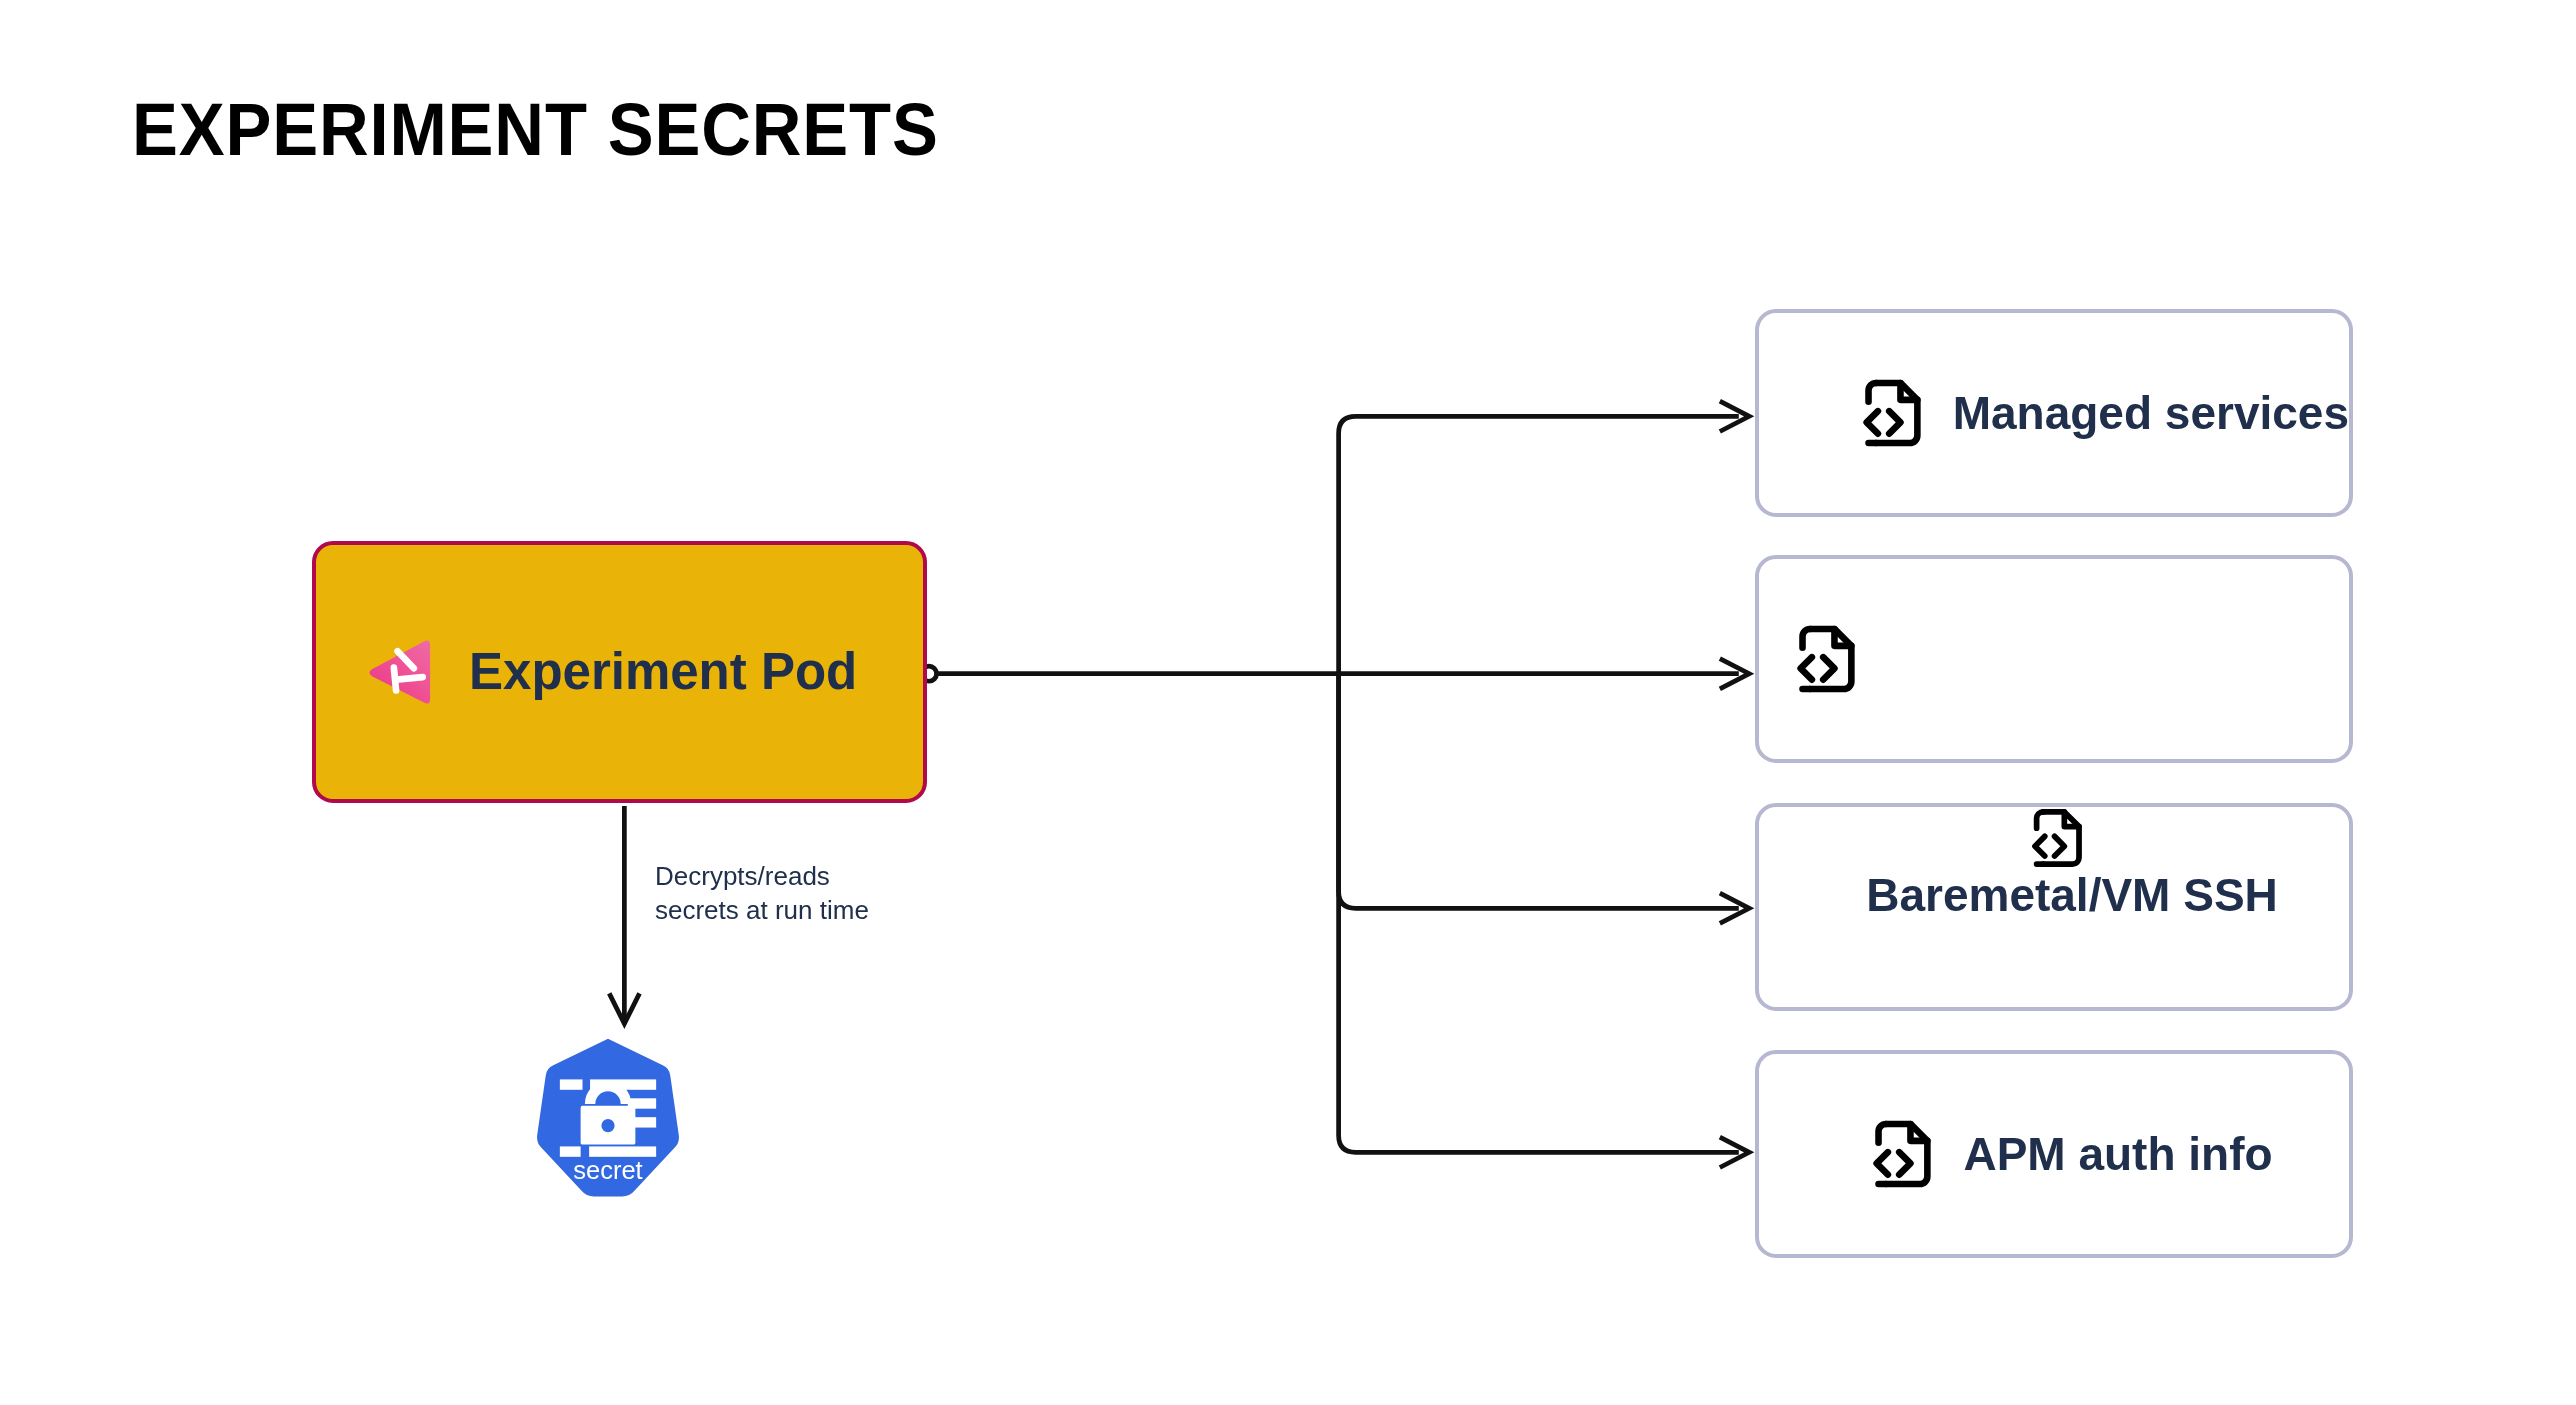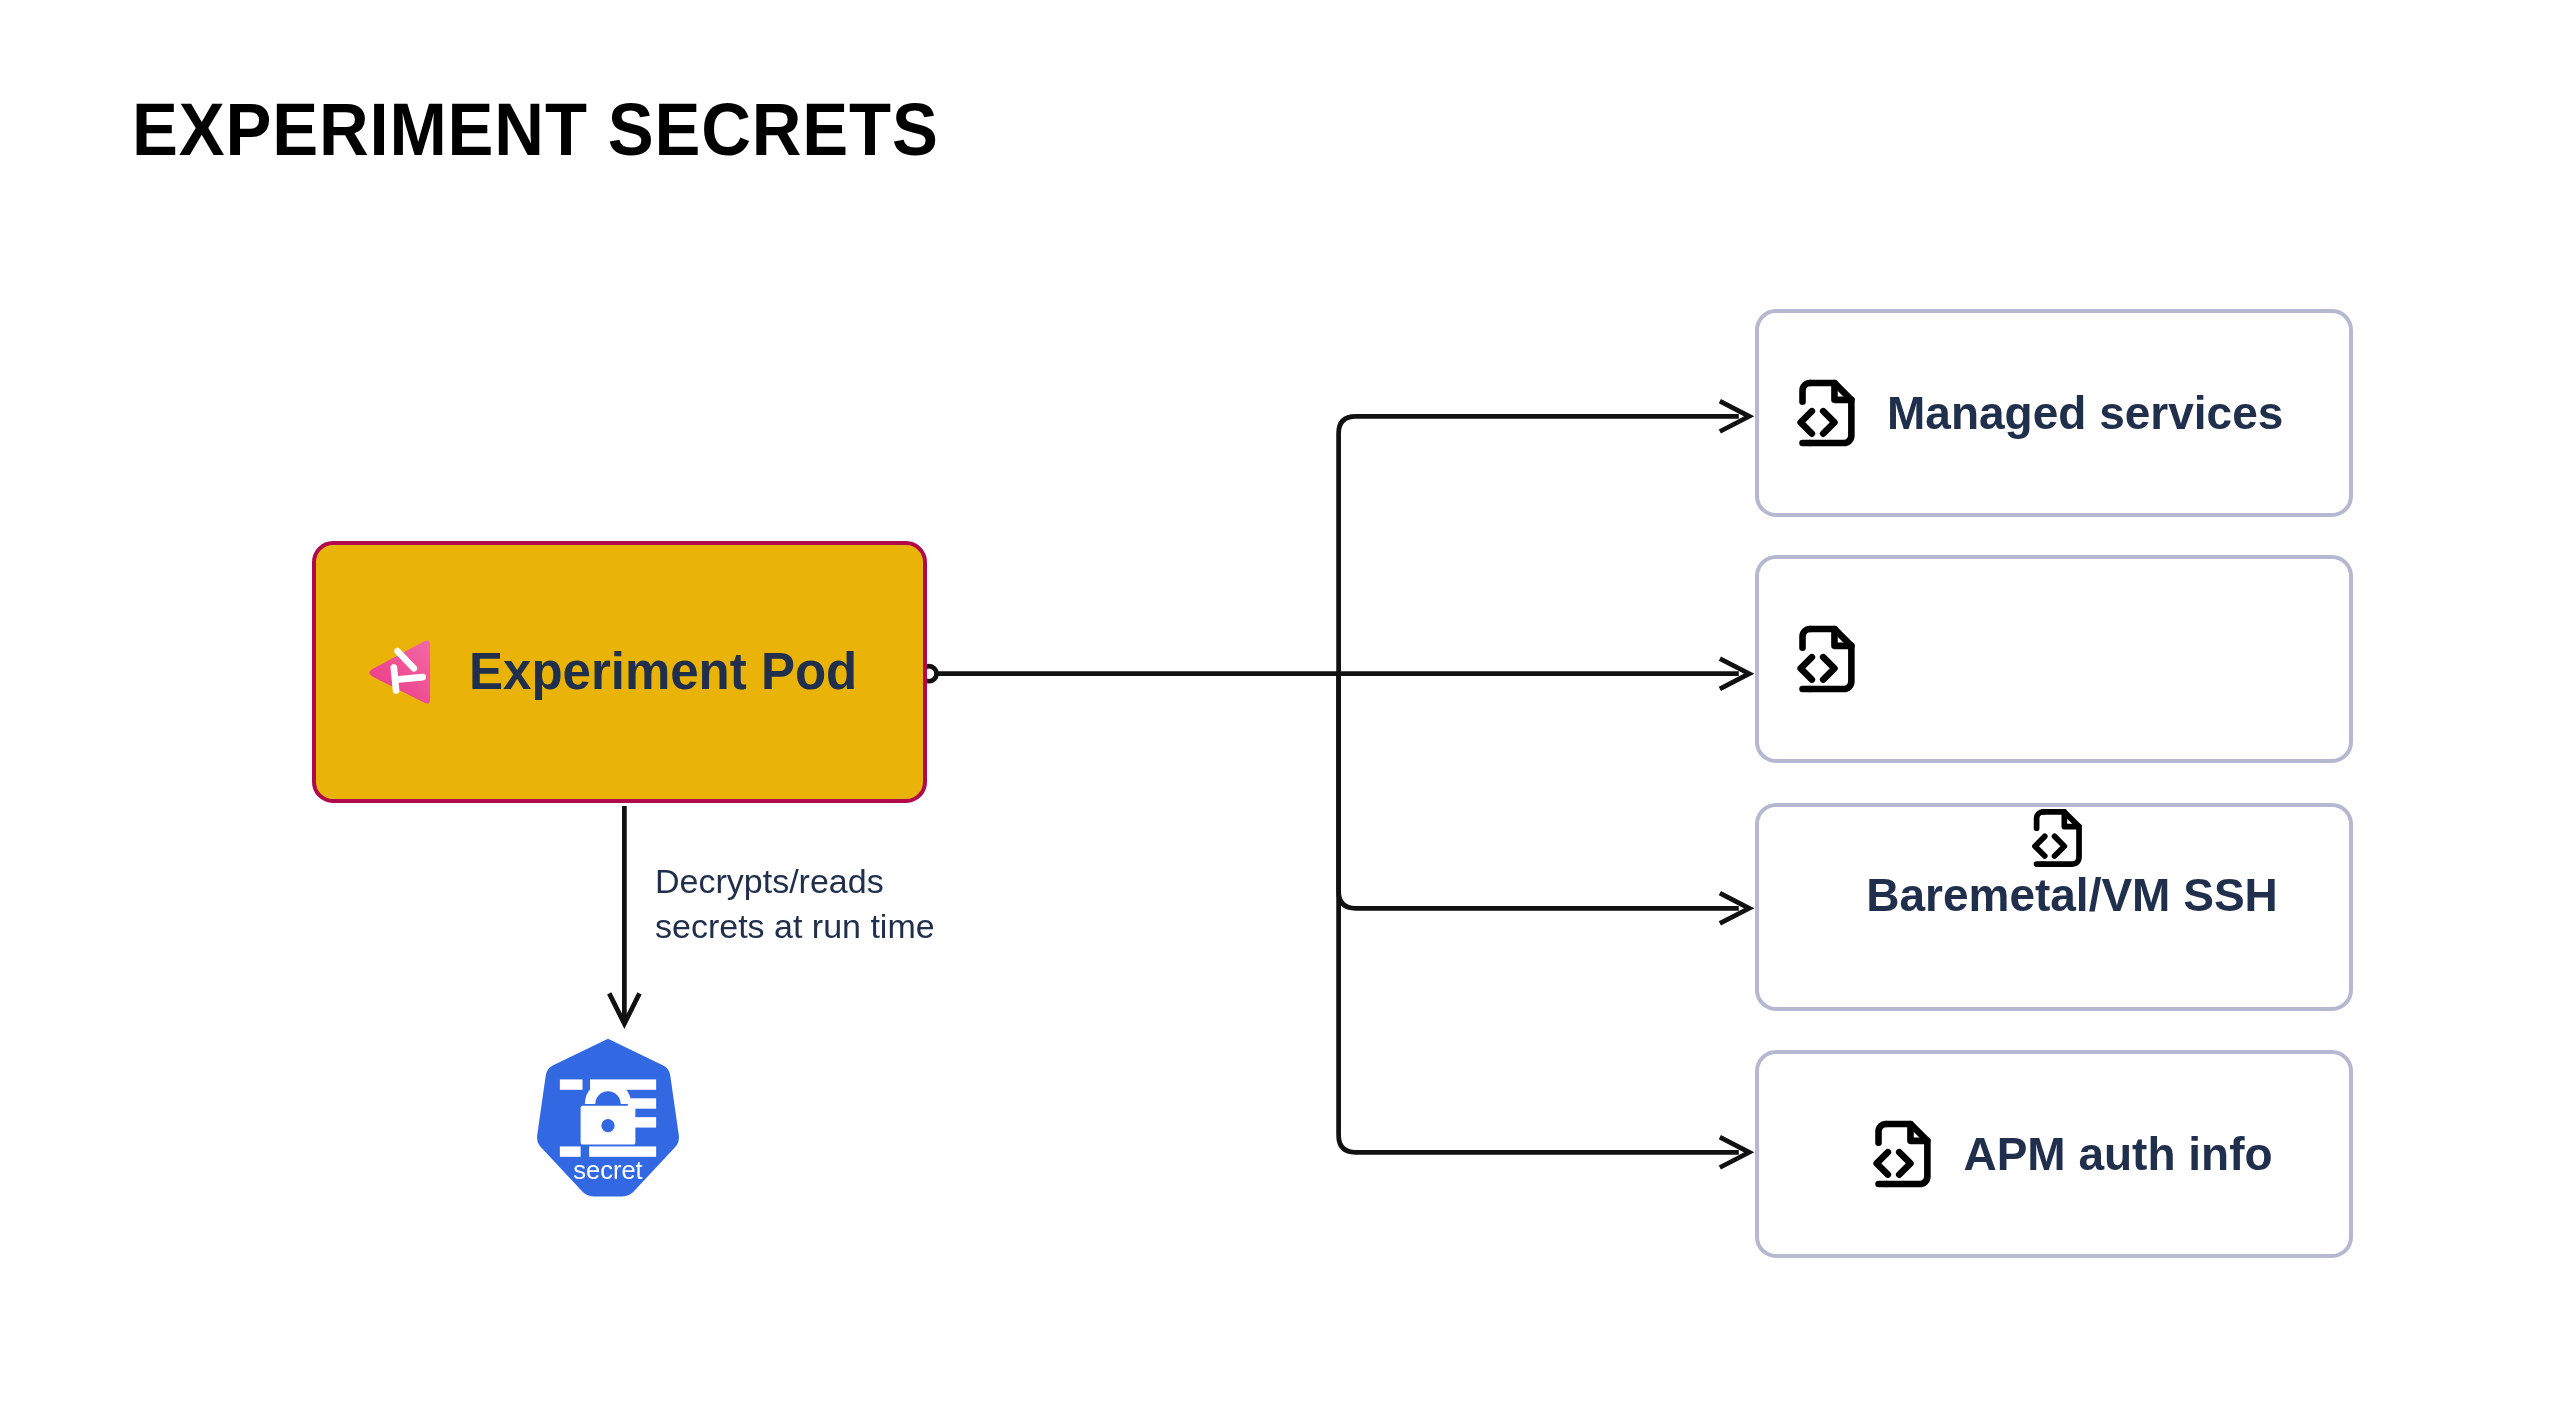--- a/index.html
+++ b/index.html
@@ -112,21 +112,21 @@
     height: 168px;
   }
 
   #secret-hept { width: 142px; height: 168px; display: block; }
 
   
   #edge-label {
     position: absolute;
     left: 655px;
     top: 859px;
-    font-size: 34px;
+    font-size: 26px;
     font-weight: 400;
     color: #20304c;
     line-height: 1.32;
     white-space: pre-line;
   }
 </style>
 </head>
 <body>
 
 <div id="canvas">
@@ -207,21 +207,21 @@
 
       <path d="M 56 72 a 19 19 0 0 1 38 0" fill="none" stroke="#ffffff" stroke-width="11"></path>
 
       <rect x="46" y="74" width="58" height="41" rx="2" fill="#ffffff"></rect>
       <circle cx="75" cy="95" r="7" fill="#3269e2"></circle>
 
       <text x="75" y="152" fill="#ffffff" font-family="Liberation Sans, sans-serif" font-size="27" text-anchor="middle">secret</text>
     </svg>
   </div>
 
-  <div class="card" style="top:309px; height:208px;">
+  <div class="card" style="top:309px; height:208px;justify-content:flex-end;">
     <svg class="card-icon" viewBox="0 0 66 76" xmlns="http://www.w3.org/2000/svg">
       <path d="M 16 6 H 42 L 60 24 V 62 a 8 8 0 0 1 -8 8 H 16" fill="none" stroke="#000000" stroke-width="7" stroke-linecap="round" stroke-linejoin="round"></path>
       <path d="M 16 6 a 8 8 0 0 0 -8 8 V 26" fill="none" stroke="#000000" stroke-width="7" stroke-linecap="round" stroke-linejoin="round"></path>
       <path d="M 8 70 H 16" fill="none" stroke="#000000" stroke-width="7" stroke-linecap="round"></path>
       <path d="M 42 6 V 24 H 60" fill="none" stroke="#000000" stroke-width="7" stroke-linecap="round" stroke-linejoin="round"></path>
       <path d="M 18 36 L 6 48 L 18 60" fill="none" stroke="#000000" stroke-width="7" stroke-linecap="round" stroke-linejoin="round"></path>
       <path d="M 30 36 L 42 48 L 30 60" fill="none" stroke="#000000" stroke-width="7" stroke-linecap="round" stroke-linejoin="round"></path>
     </svg>
     <div class="card-label">Managed services</div>
   </div>

